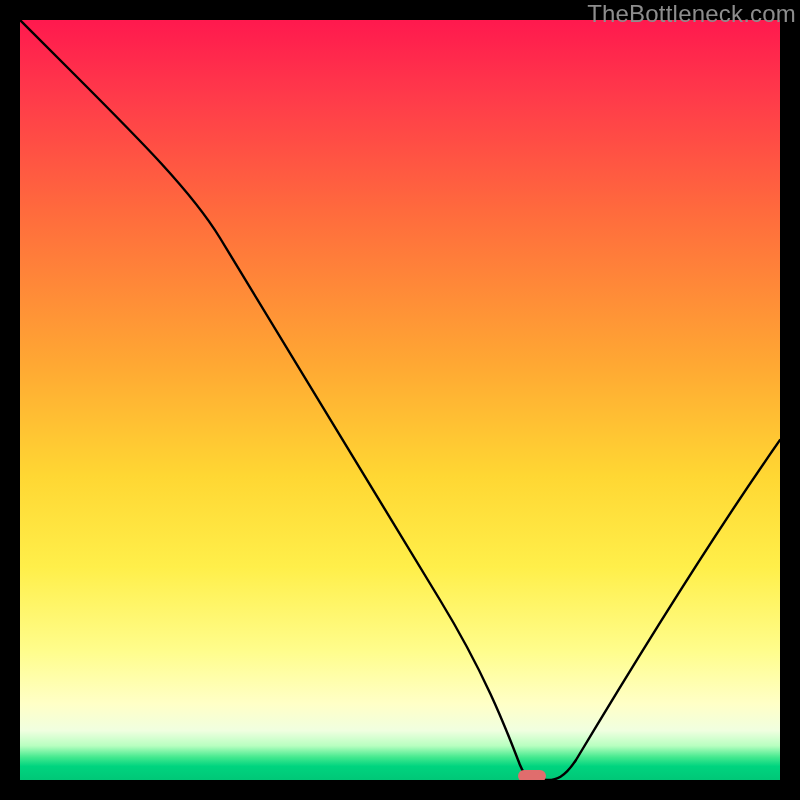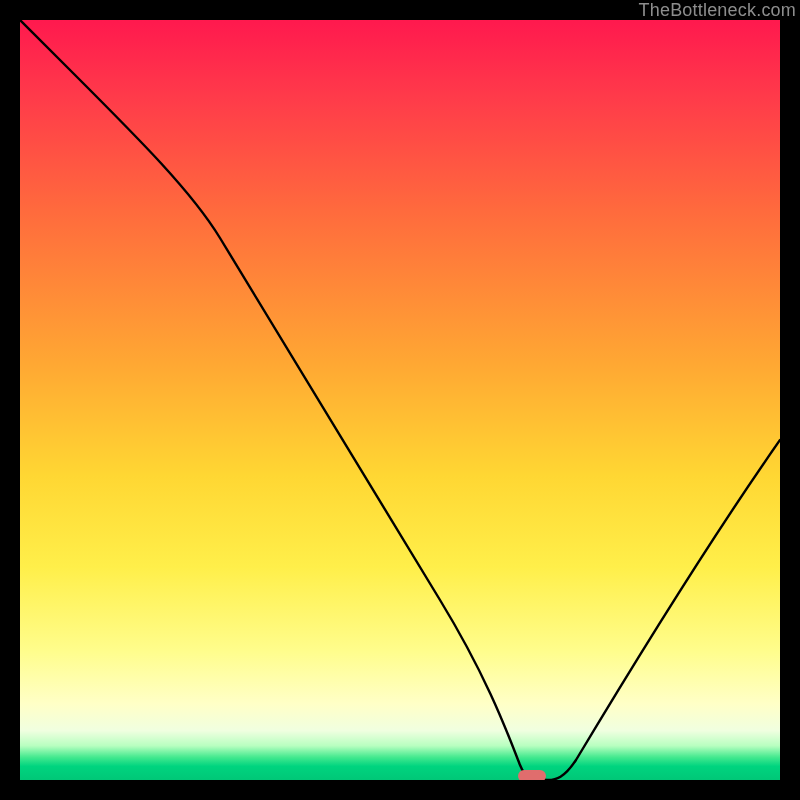--- a/index.html
+++ b/index.html
@@ -60,21 +60,21 @@
   .pill {
     position: absolute;
     background: #e06d6d;
     border-radius: 10px;
   }
   .watermark {
     position: absolute;
     top: 0;
     right: 4px;
     color: #8d8d8d;
-    font-size: 18px;
+    font-size: 24px;
     font-weight: 500;
     letter-spacing: 0.2px;
     user-select: none;
     text-align: right;
   }
 </style>
 </head>
 <body>
 
 <div class="frame">

